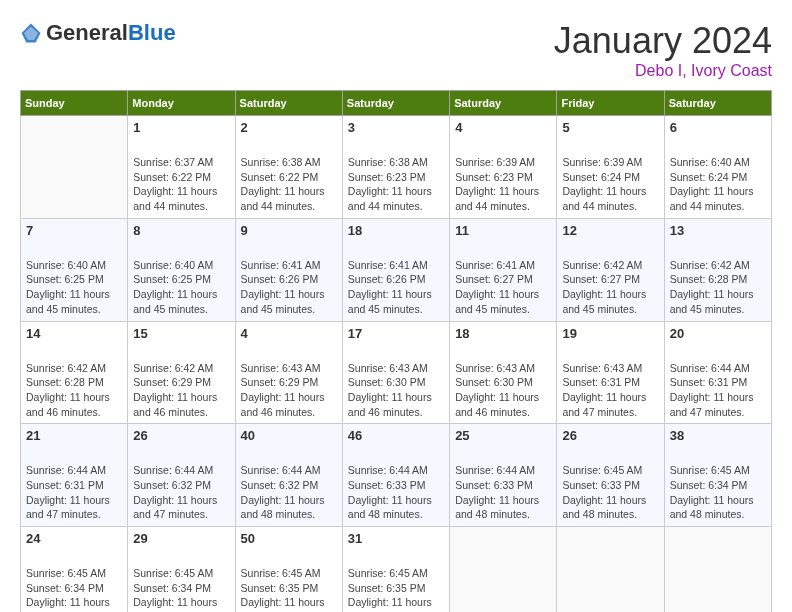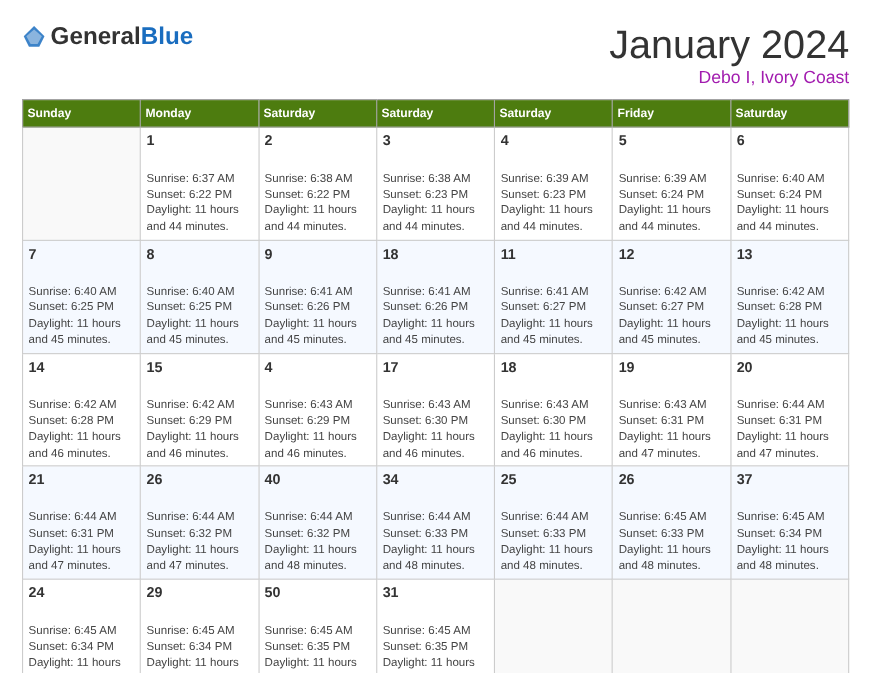--- a/index.html
+++ b/index.html
@@ -214,33 +214,33 @@
         </td>
         <td>
           <div class="day-num">26</div>
           <div class="day-info">Sunrise: 6:44 AM<br>Sunset: 6:32 PM<br>Daylight: 11 hours and 47 minutes.</div>
         </td>
         <td>
           <div class="day-num">40</div>
           <div class="day-info">Sunrise: 6:44 AM<br>Sunset: 6:32 PM<br>Daylight: 11 hours and 48 minutes.</div>
         </td>
         <td>
-          <div class="day-num">34</div>
+          <div class="day-num">46</div>
           <div class="day-info">Sunrise: 6:44 AM<br>Sunset: 6:33 PM<br>Daylight: 11 hours and 48 minutes.</div>
         </td>
         <td>
           <div class="day-num">25</div>
           <div class="day-info">Sunrise: 6:44 AM<br>Sunset: 6:33 PM<br>Daylight: 11 hours and 48 minutes.</div>
         </td>
         <td>
           <div class="day-num">26</div>
           <div class="day-info">Sunrise: 6:45 AM<br>Sunset: 6:33 PM<br>Daylight: 11 hours and 48 minutes.</div>
         </td>
         <td>
-          <div class="day-num">37</div>
+          <div class="day-num">38</div>
           <div class="day-info">Sunrise: 6:45 AM<br>Sunset: 6:34 PM<br>Daylight: 11 hours and 48 minutes.</div>
         </td>
       </tr>
       <tr class="row-odd">
         <td>
           <div class="day-num">24</div>
           <div class="day-info">Sunrise: 6:45 AM<br>Sunset: 6:34 PM<br>Daylight: 11 hours and 49 minutes.</div>
         </td>
         <td>
           <div class="day-num">29</div>

